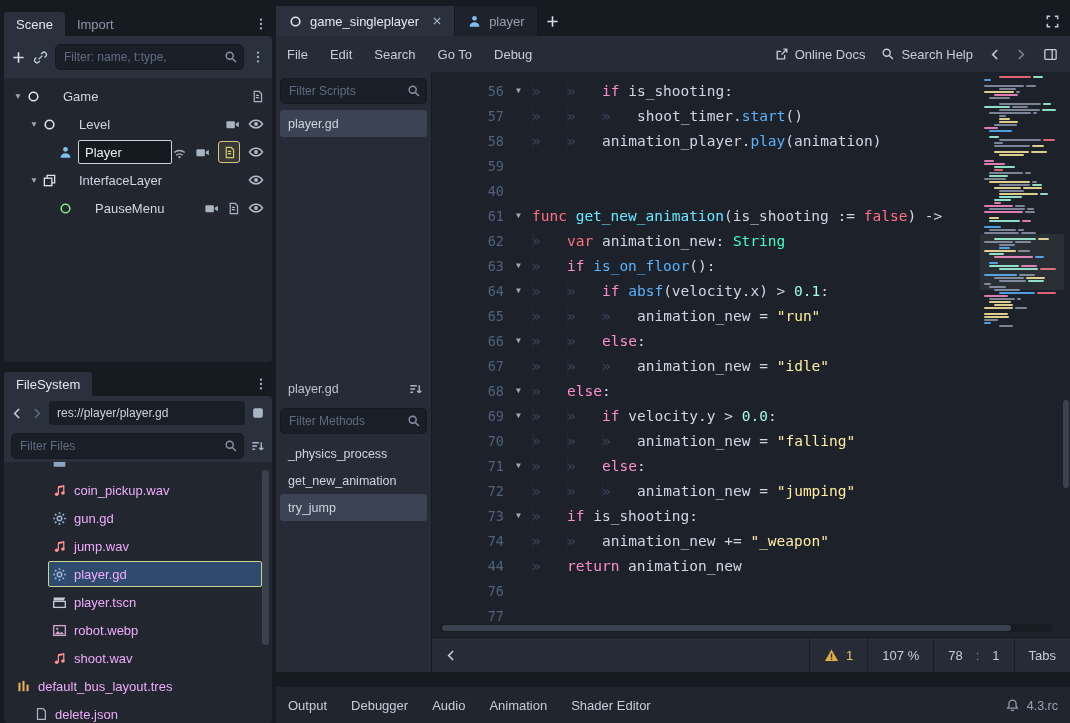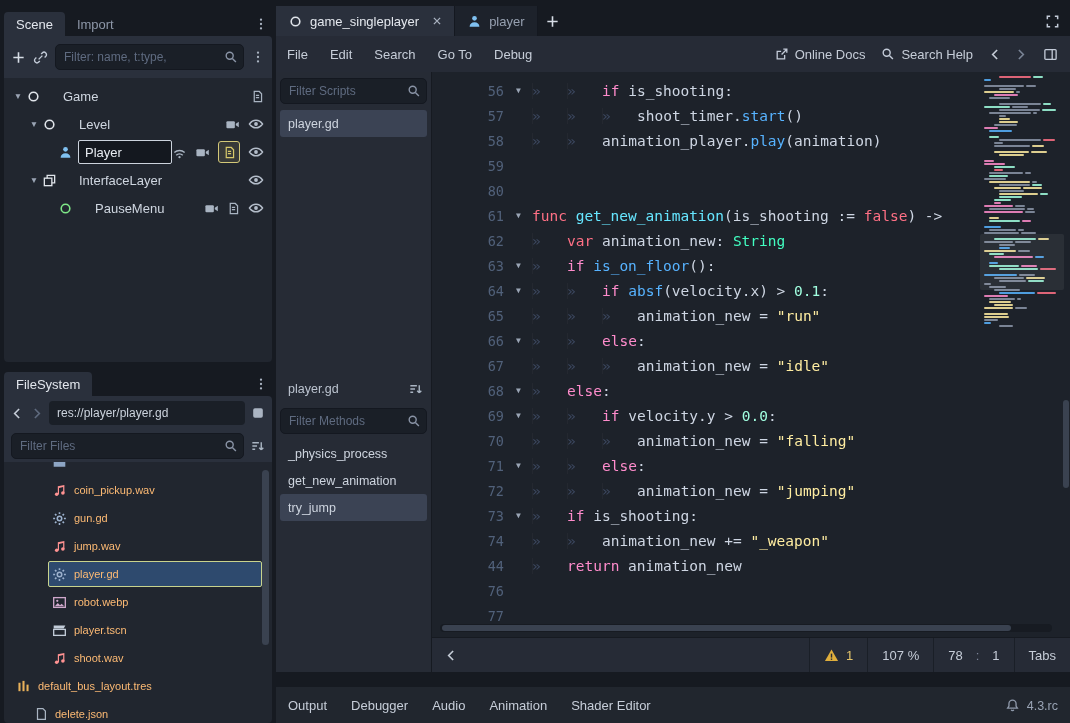--- a/index.html
+++ b/index.html
@@ -25,21 +25,21 @@
   .tree-label{margin-left:22px;white-space:nowrap;}
   .tree-right{margin-left:auto;display:flex;gap:8px;align-items:center;}
   .rename-box{margin-left:5px;height:22px;display:flex;align-items:center;padding:0 6px;background:#14181f;border:1px solid #ccd3dd;border-radius:2px;width:84px;font-size:13px;color:#e8ecf2;}
   .script-badge{width:20px;height:20px;border:1px solid #d3c878;border-radius:3px;background:rgba(211,200,120,.12);display:inline-flex;align-items:center;justify-content:center;}
 
   .fs-dock{position:absolute;left:4px;top:368px;width:268px;height:355px;display:flex;flex-direction:column;}
   .fs-nav{height:34px;background:#2a303c;display:flex;align-items:center;gap:6px;padding:0 7px;border-radius:0 4px 0 0;}
   .fs-path{flex:1;height:24px;background:#1a1f27;border-radius:4px;display:flex;align-items:center;padding:0 8px;font-size:12px;color:#ccd3dd;white-space:nowrap;overflow:hidden;}
   .fs-filterbar{height:32px;background:#2a303c;display:flex;align-items:center;gap:6px;padding:0 7px;}
   .fs-list{flex:1;background:#21262f;border-radius:0 0 4px 4px;overflow:hidden;position:relative;}
-  .fs-row{height:28px;display:flex;align-items:center;font-size:11px;color:#fdba74;position:relative;}
+  .fs-row{height:28px;display:flex;align-items:center;font-size:13px;color:#f0abfc;position:relative;}
   .fs-row.partial{margin-top:-14px;}
   .fs-row .sel{position:absolute;left:44px;right:10px;top:1px;bottom:1px;background:#2e4a6e;border:1px solid #c8d38d;border-radius:2px;}
   .fs-row .icon,.fs-row .fs-label{position:relative;}
   .fs-label{margin-left:7px;white-space:nowrap;}
   .fs-scroll{position:absolute;right:3px;top:8px;width:7px;height:175px;background:#3a4250;border-radius:4px;}
 
   
   .scene-tabs{position:absolute;left:276px;top:0;width:794px;height:36px;display:flex;align-items:flex-end;background:#161a21;}
   .scene-tab{height:30px;display:flex;align-items:center;gap:7px;padding:0 12px;font-size:13px;color:#96a0b0;background:#1d222b;border-right:1px solid #141820;}
   .scene-tab.active{background:#2a303c;color:#e4e8ee;}
@@ -356,36 +356,36 @@
               <circle cx="8" cy="8" r="2.4" stroke-width="1.6"></circle>
               <g stroke-width="1.7">
                 <path d="M8 1.2v2.1M8 12.7v2.1M1.2 8h2.1M12.7 8h2.1M3.2 3.2l1.5 1.5M11.3 11.3l1.5 1.5M12.8 3.2l-1.5 1.5M4.7 11.3l-1.5 1.5"></path>
               </g>
             </svg>
           </span>
           <span class="fs-label">player.gd</span>
         </div>
         <div class="fs-row" style="padding-left: 48px;">
           <span class="icon">
+            <svg width="15" height="15" viewBox="0 0 16 16" fill="#c3cdda">
+              <path d="M1.8 2.6h12.4L12.4 5.8H1.8z"></path>
+              <rect x="1.8" y="6.8" width="12.4" height="6.4" fill="none" stroke="#c3cdda" stroke-width="1.4"></rect>
+            </svg>
+          </span>
+          <span class="fs-label">player.tscn</span>
+        </div>
+        <div class="fs-row" style="padding-left: 48px;">
+          <span class="icon">
             <svg width="15" height="15" viewBox="0 0 16 16">
               <rect x="1.8" y="2.8" width="12.4" height="10.4" fill="none" stroke="#d0a8cc" stroke-width="1.4"></rect>
               <circle cx="5.6" cy="6.2" r="1.2" fill="#d0a8cc"></circle>
               <path d="M3 12l3.2-3.6 2.3 2.6 1.8-1.8 2.7 2.8z" fill="#d0a8cc"></path>
             </svg>
           </span>
           <span class="fs-label">robot.webp</span>
-        </div>
-        <div class="fs-row" style="padding-left: 48px;">
-          <span class="icon">
-            <svg width="15" height="15" viewBox="0 0 16 16" fill="#c3cdda">
-              <path d="M1.8 2.6h12.4L12.4 5.8H1.8z"></path>
-              <rect x="1.8" y="6.8" width="12.4" height="6.4" fill="none" stroke="#c3cdda" stroke-width="1.4"></rect>
-            </svg>
-          </span>
-          <span class="fs-label">player.tscn</span>
         </div>
         <div class="fs-row" style="padding-left: 48px;">
           <span class="icon">
             <svg width="15" height="15" viewBox="0 0 16 16" fill="#ff9292">
               <circle cx="5" cy="12" r="1.9"></circle>
               <circle cx="11.6" cy="10.7" r="1.9"></circle>
               <path d="M6.2 12V3.4l7-1.4v8.7h-1.3V4.2L7.5 5.3V12z"></path>
             </svg>
           </span>
           <span class="fs-label">shoot.wav</span>
@@ -533,21 +533,21 @@
           <div class="sp-row selected">try_jump</div>
         </div>
     </div>
 
     <div class="code-area">
       <div class="code-lines" id="code-lines">
           <div class="cl"><span class="cl-num">56</span><span class="cl-fold">▼</span><span class="cl-tab">»</span><span class="cl-tab">»</span><span style="color:#ff8ccc">if</span><span style="color:#ced6e3"> is_shooting:</span></div>
           <div class="cl"><span class="cl-num">57</span><span class="cl-fold"></span><span class="cl-tab">»</span><span class="cl-tab">»</span><span class="cl-tab">»</span><span style="color:#ced6e3">shoot_timer.</span><span style="color:#57b3ff">start</span><span style="color:#ced6e3">()</span></div>
           <div class="cl"><span class="cl-num">58</span><span class="cl-fold"></span><span class="cl-tab">»</span><span class="cl-tab">»</span><span style="color:#ced6e3">animation_player.</span><span style="color:#57b3ff">play</span><span style="color:#ced6e3">(animation)</span></div>
           <div class="cl"><span class="cl-num">59</span><span class="cl-fold"></span></div>
-          <div class="cl"><span class="cl-num">80</span><span class="cl-fold"></span></div>
+          <div class="cl"><span class="cl-num">40</span><span class="cl-fold"></span></div>
           <div class="cl"><span class="cl-num">61</span><span class="cl-fold">▼</span><span style="color:#ff7085">func</span><span style="color:#ced6e3"> </span><span style="color:#66e6ff">get_new_animation</span><span style="color:#ced6e3">(is_shooting := </span><span style="color:#ff7085">false</span><span style="color:#ced6e3">) -&gt;</span></div>
           <div class="cl"><span class="cl-num">62</span><span class="cl-fold"></span><span class="cl-tab">»</span><span style="color:#ff7085">var</span><span style="color:#ced6e3"> animation_new: </span><span style="color:#42ffc2">String</span></div>
           <div class="cl"><span class="cl-num">63</span><span class="cl-fold">▼</span><span class="cl-tab">»</span><span style="color:#ff8ccc">if</span><span style="color:#ced6e3"> </span><span style="color:#57b3ff">is_on_floor</span><span style="color:#ced6e3">():</span></div>
           <div class="cl"><span class="cl-num">64</span><span class="cl-fold">▼</span><span class="cl-tab">»</span><span class="cl-tab">»</span><span style="color:#ff8ccc">if</span><span style="color:#ced6e3"> </span><span style="color:#57b3ff">absf</span><span style="color:#ced6e3">(velocity.x) &gt; </span><span style="color:#a1ffe0">0.1</span><span style="color:#ced6e3">:</span></div>
           <div class="cl"><span class="cl-num">65</span><span class="cl-fold"></span><span class="cl-tab">»</span><span class="cl-tab">»</span><span class="cl-tab">»</span><span style="color:#ced6e3">animation_new = </span><span style="color:#ffeda1">"run"</span></div>
           <div class="cl"><span class="cl-num">66</span><span class="cl-fold">▼</span><span class="cl-tab">»</span><span class="cl-tab">»</span><span style="color:#ff8ccc">else</span><span style="color:#ced6e3">:</span></div>
           <div class="cl"><span class="cl-num">67</span><span class="cl-fold"></span><span class="cl-tab">»</span><span class="cl-tab">»</span><span class="cl-tab">»</span><span style="color:#ced6e3">animation_new = </span><span style="color:#ffeda1">"idle"</span></div>
           <div class="cl"><span class="cl-num">68</span><span class="cl-fold">▼</span><span class="cl-tab">»</span><span style="color:#ff8ccc">else</span><span style="color:#ced6e3">:</span></div>
           <div class="cl"><span class="cl-num">69</span><span class="cl-fold">▼</span><span class="cl-tab">»</span><span class="cl-tab">»</span><span style="color:#ff8ccc">if</span><span style="color:#ced6e3"> velocity.y &gt; </span><span style="color:#a1ffe0">0.0</span><span style="color:#ced6e3">:</span></div>
           <div class="cl"><span class="cl-num">70</span><span class="cl-fold"></span><span class="cl-tab">»</span><span class="cl-tab">»</span><span class="cl-tab">»</span><span style="color:#ced6e3">animation_new = </span><span style="color:#ffeda1">"falling"</span></div>

